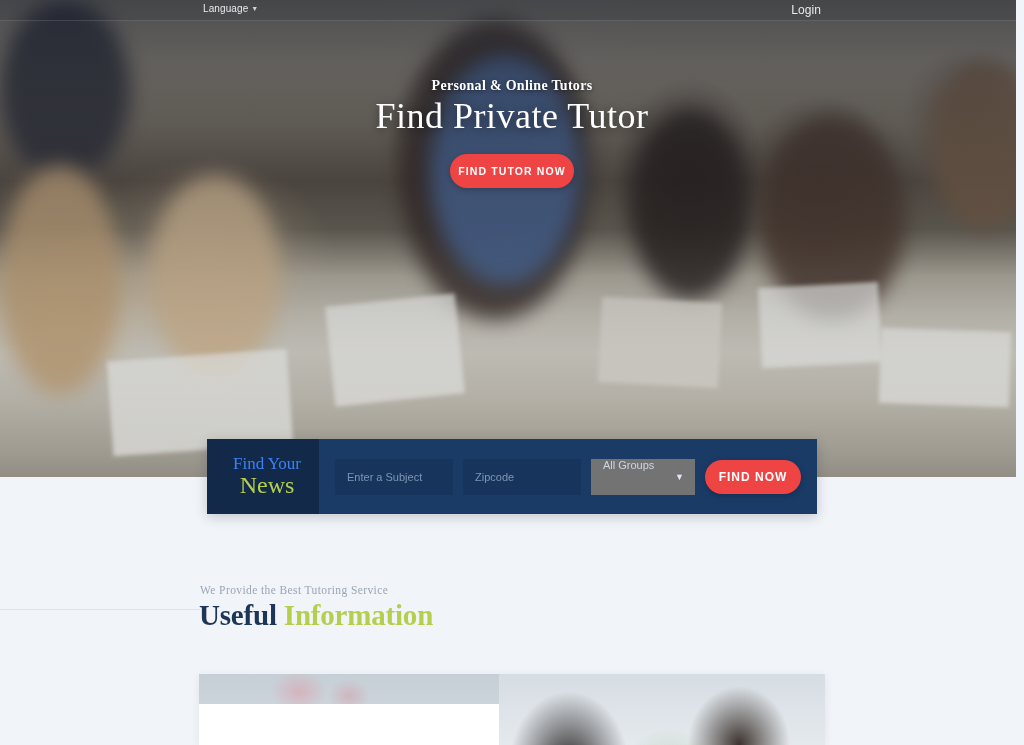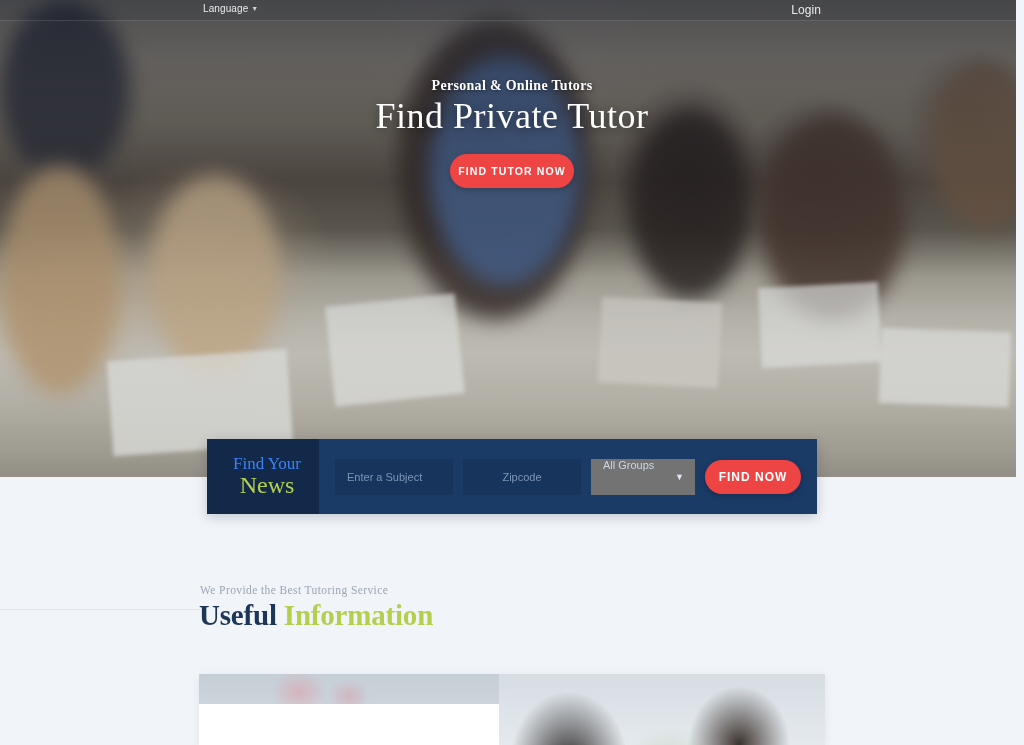--- a/index.html
+++ b/index.html
@@ -282,21 +282,21 @@
     background: #17355c;
     border: none;
     outline: none;
     color: #c9d6e6;
     font-family: "Liberation Sans", sans-serif;
     font-size: 11px;
     padding: 0 12px;
   }
   .sb-field::placeholder { color: #7e95b3; }
   .sb-subject { width: 118px; }
-  .sb-zip { width: 118px; text-align: center; }
+  .sb-zip { width: 118px; }
   .sb-select {
     position: relative;
     width: 104px;
     height: 36px;
     background: #737373;
     display: flex;
     padding: 0 12px;
     cursor: pointer;
   }
   .sb-select-label {

